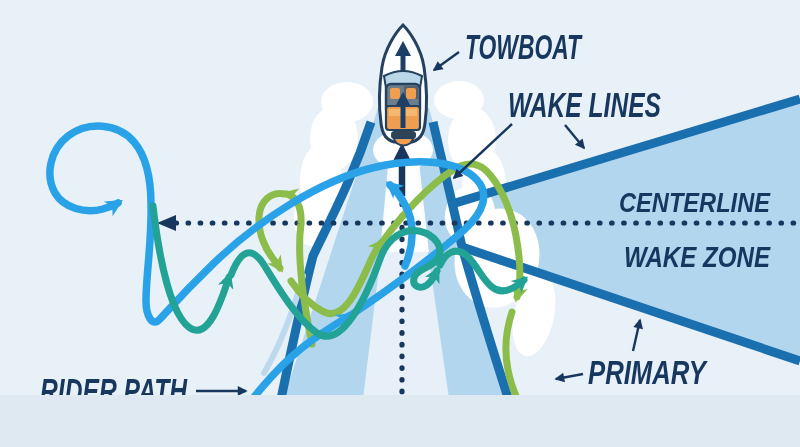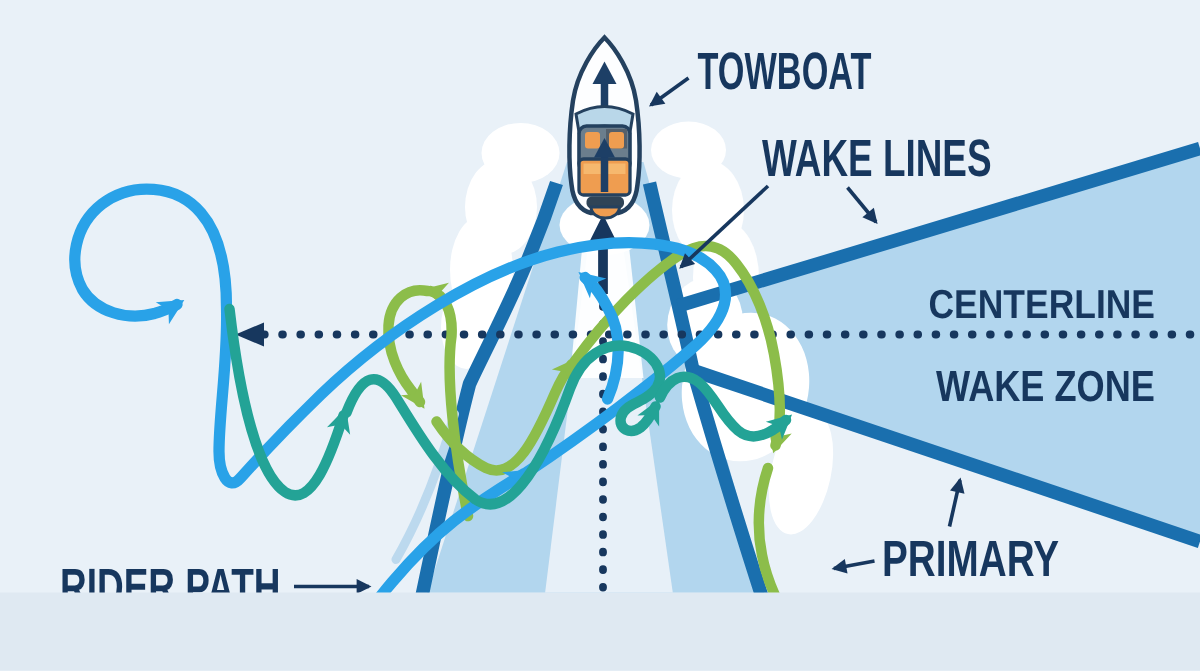--- a/index.html
+++ b/index.html
@@ -1,16 +1,16 @@
 <!DOCTYPE html>
 <html><head>
 <meta charset="utf-8">
 <style>
   html,body{margin:0;padding:0;background:#dfe9f2;}
-  #stage{position:relative;width:800px;height:395px;overflow:hidden;font-family:"Liberation Sans",sans-serif;}
+  #stage{position:relative;width:800px;height:395px;overflow:hidden;font-family:"Liberation Sans",sans-serif;font-style:italic;}
   #stage svg{position:absolute;left:0;top:0;display:block;}
   text{font-family:"Liberation Sans","DejaVu Sans",sans-serif;font-weight:bold;}
 </style>
 </head>
 <body>
 
 <div id="stage">
 <svg width="800" height="447" viewBox="0 0 800 447">
   <defs>
     <marker id="ah-blue" viewBox="0 0 10 10" refX="6.5" refY="5" markerUnits="userSpaceOnUse" markerWidth="21" markerHeight="19" orient="auto">

